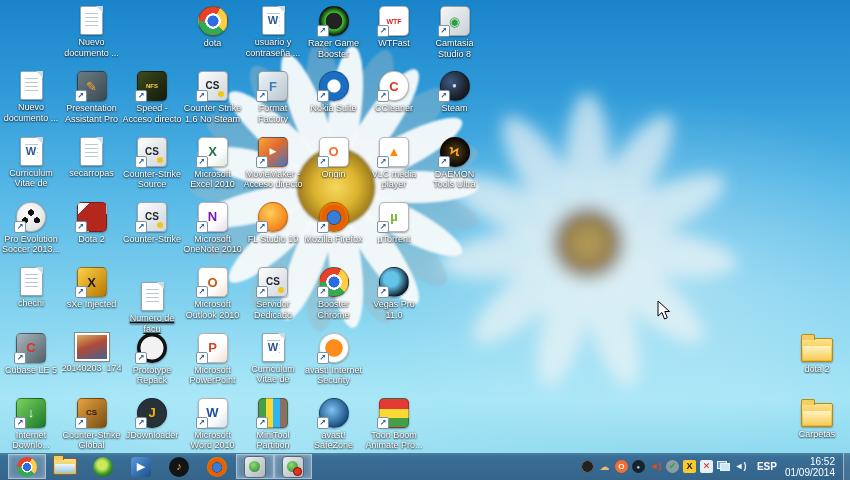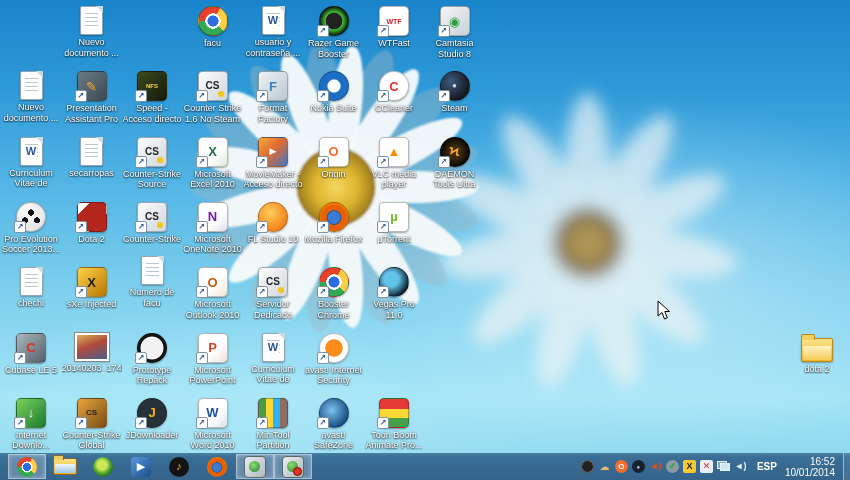--- a/index.html
+++ b/index.html
@@ -165,21 +165,21 @@
     </svg>
   </div>
 
   <div id="desktop-icons">
       <div class="cell" style="left: 62.5px; top: 6px;">
         <div class="art k-doc"></div>
         <div class="lbl">Nuevo documento ...</div>
       </div>
       <div class="cell" style="left: 183.5px; top: 6px;">
         <div class="art k-chrome"></div>
-        <div class="lbl">facu</div>
+        <div class="lbl">dota</div>
       </div>
       <div class="cell" style="left: 244px; top: 6px;">
         <div class="art k-wdoc">
           <span class="glyph" style="color: rgb(43, 87, 151);">W</span>
         </div>
         <div class="lbl">usuario y contraseña ...</div>
       </div>
       <div class="cell" style="left: 304.5px; top: 6px;">
         <div class="art k-circle" style="background: radial-gradient(circle, rgb(34, 34, 34) 40%, rgb(62, 193, 46) 44%, rgb(12, 12, 12) 75%);">
           <span class="sc">↗</span>
@@ -353,21 +353,21 @@
         <div class="art k-doc"></div>
         <div class="lbl">chechi</div>
       </div>
       <div class="cell" style="left: 62.5px; top: 267.2px;">
         <div class="art k-app" style="background: linear-gradient(135deg, rgb(255, 210, 74), rgb(184, 119, 0));">
           <span class="glyph" style="color: rgb(28, 28, 28);">X</span>
           <span class="sc">↗</span>
         </div>
         <div class="lbl">sXe Injected</div>
       </div>
-      <div class="cell" style="left: 123px; top: 256px;">
+      <div class="cell" style="left: 123px; top: 282px; text-decoration: underline;">
         <div class="art k-doc"></div>
         <div class="lbl">Numero de facu</div>
       </div>
       <div class="cell" style="left: 183.5px; top: 267.2px;">
         <div class="art k-app" style="background: linear-gradient(135deg, rgb(255, 255, 255) 60%, rgb(240, 226, 212));">
           <span class="glyph" style="color: rgb(199, 91, 18);">O</span>
           <span class="sc">↗</span>
         </div>
         <div class="lbl">Microsoft Outlook 2010</div>
       </div>
@@ -468,20 +468,24 @@
       </div>
       <div class="cell" style="left: 365px; top: 397.8px;">
         <div class="art k-app" style="background: linear-gradient(rgb(229, 57, 53) 0px, rgb(229, 57, 53) 34%, rgb(253, 216, 53) 34%, rgb(253, 216, 53) 67%, rgb(67, 160, 71) 67%);">
           <span class="sc">↗</span>
         </div>
         <div class="lbl">Toon Boom Animate Pro...</div>
       </div>
       <div class="cell" style="left: 788px; top: 332.5px;">
         <div class="art k-folder"></div>
         <div class="lbl">dota 2</div>
+      </div>
+      <div class="cell" style="left: 788px; top: 397.8px;">
+        <div class="art k-folder"></div>
+        <div class="lbl">Carpetas</div>
       </div>
     </div>
 
   <svg id="cursor" class="cursor" width="15" height="21" viewBox="0 0 15 21" style="left: 657px; top: 300px;">
     <polygon points="1,1 1,16 5,12.5 7.5,19 10.3,17.8 7.8,11.5 12.5,11.5" fill="#fff" stroke="#000" stroke-width="1"></polygon>
   </svg>
 
   <div class="taskbar">
     <div id="taskbar-items">
         <div class="tb-item active">
@@ -522,18 +526,18 @@
           <span class="tr-ic tr-glyph" style="color: rgb(230, 74, 25); font-size: 9px;">◄)</span>
           <span class="tr-ic tr-circle" style="background: rgb(141, 155, 163); color: rgb(31, 170, 60); font-size: 9px;">✔</span>
           <span class="tr-ic tr-square" style="background: rgb(253, 201, 46); color: rgb(28, 28, 28); font-size: 9px;">X</span>
           <span class="tr-ic tr-square" style="background: rgb(232, 240, 246); color: rgb(211, 47, 47); font-size: 9px;">✕</span>
           <span class="tr-ic tr-net"></span>
           <span class="tr-ic tr-glyph" style="color: rgb(238, 246, 251); font-size: 9px;">◄)</span>
         </div>
       <span class="lang">ESP</span>
       <div class="clock">
         <span>16:52</span>
-        <span>10/01/2014</span>
+        <span>01/09/2014</span>
       </div>
       <div class="show-desktop"></div>
     </div>
   </div>
 </div>
 
 </body></html>

